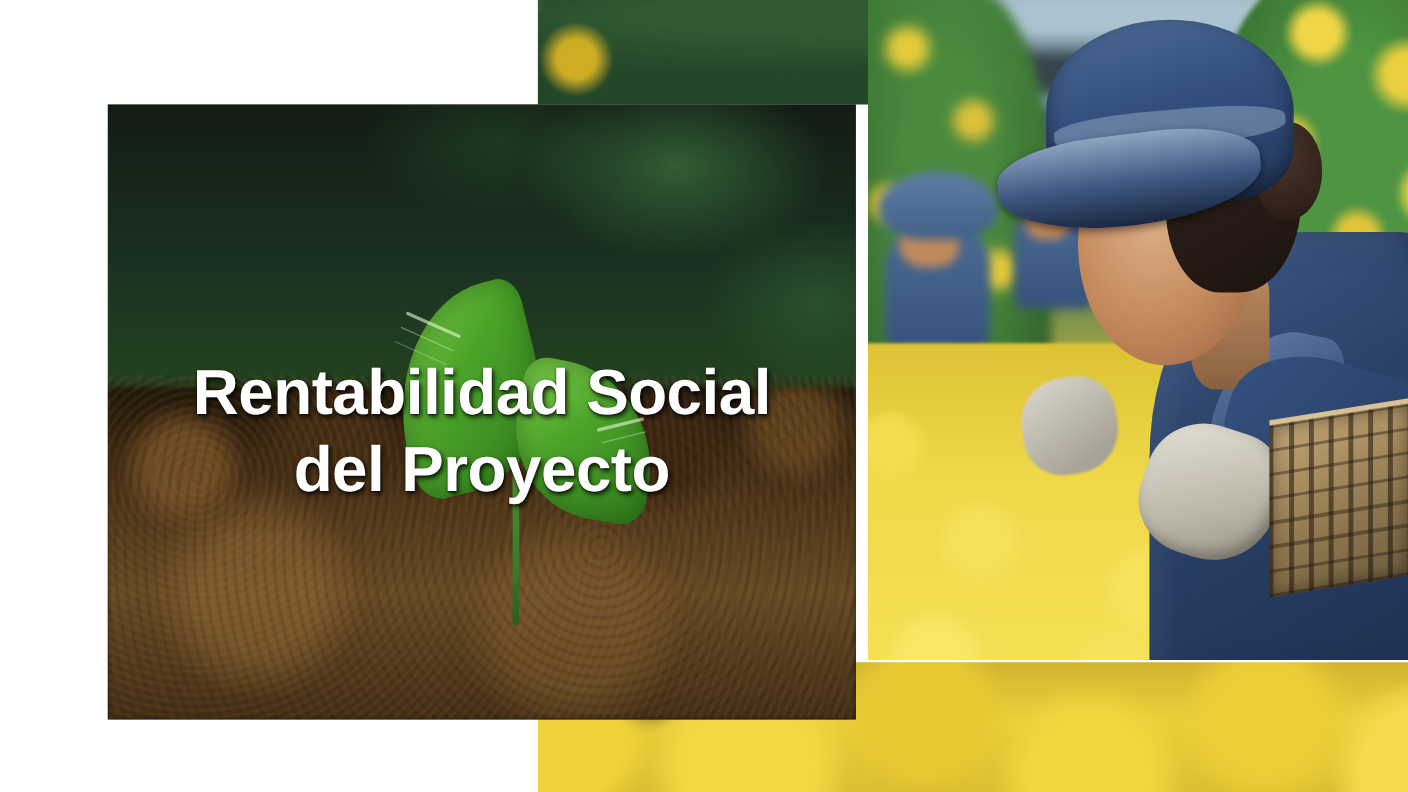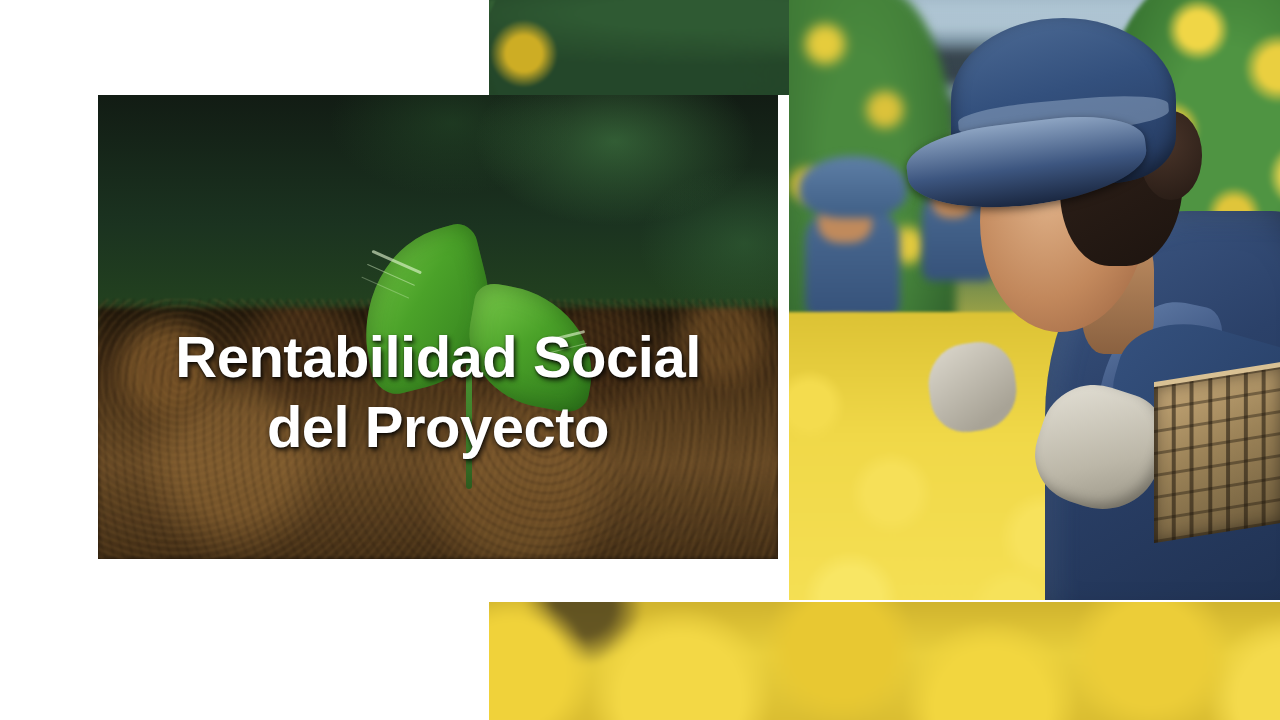--- a/index.html
+++ b/index.html
@@ -144,21 +144,21 @@
     border-radius:40% 20% 30% 50%;transform:rotate(16deg);}
   .fg-glove{position:absolute;left:28%;top:68%;width:34%;height:22%;
     background:linear-gradient(150deg,#e7e4da 0%,#bcb7a8 60%,#918c7d 100%);
     border-radius:44% 36% 48% 40%;transform:rotate(18deg);
     box-shadow:inset -6px -4px 12px rgba(0,0,0,.28);}
   .fg-glove2{position:absolute;left:-2%;top:60%;width:24%;height:16%;
     background:linear-gradient(150deg,#ddd9ce 0%,#a8a396 80%);
     border-radius:46% 40% 46% 40%;transform:rotate(-8deg);filter:blur(1.2px);}
 
   
-  .card{position:absolute;left:98px;top:95px;width:680px;height:464px;overflow:hidden;
+  .card{position:absolute;left:98px;top:95px;width:680px;height:559px;overflow:hidden;
     background:#161616;}
   .card-bg{position:absolute;inset:0;
     background:
       radial-gradient(ellipse 200px 120px at 76% 10%, rgba(74,140,76,.55), rgba(74,140,76,0) 70%),
       radial-gradient(ellipse 150px 110px at 95% 32%, rgba(58,112,62,.45), rgba(58,112,62,0) 70%),
       radial-gradient(ellipse 170px 100px at 52% 6%, rgba(44,92,48,.40), rgba(44,92,48,0) 72%),
       linear-gradient(180deg,#121c14 0%,#1b3320 28%,#22401f 44%,#3a2a14 54%,#2e1f0f 70%,#170f07 100%);}
   .card-soil{position:absolute;left:0;top:46%;width:100%;height:54%;
     background:
       radial-gradient(circle at 10% 24%, rgba(120,84,40,.85) 0 30px, rgba(120,84,40,0) 60px),

